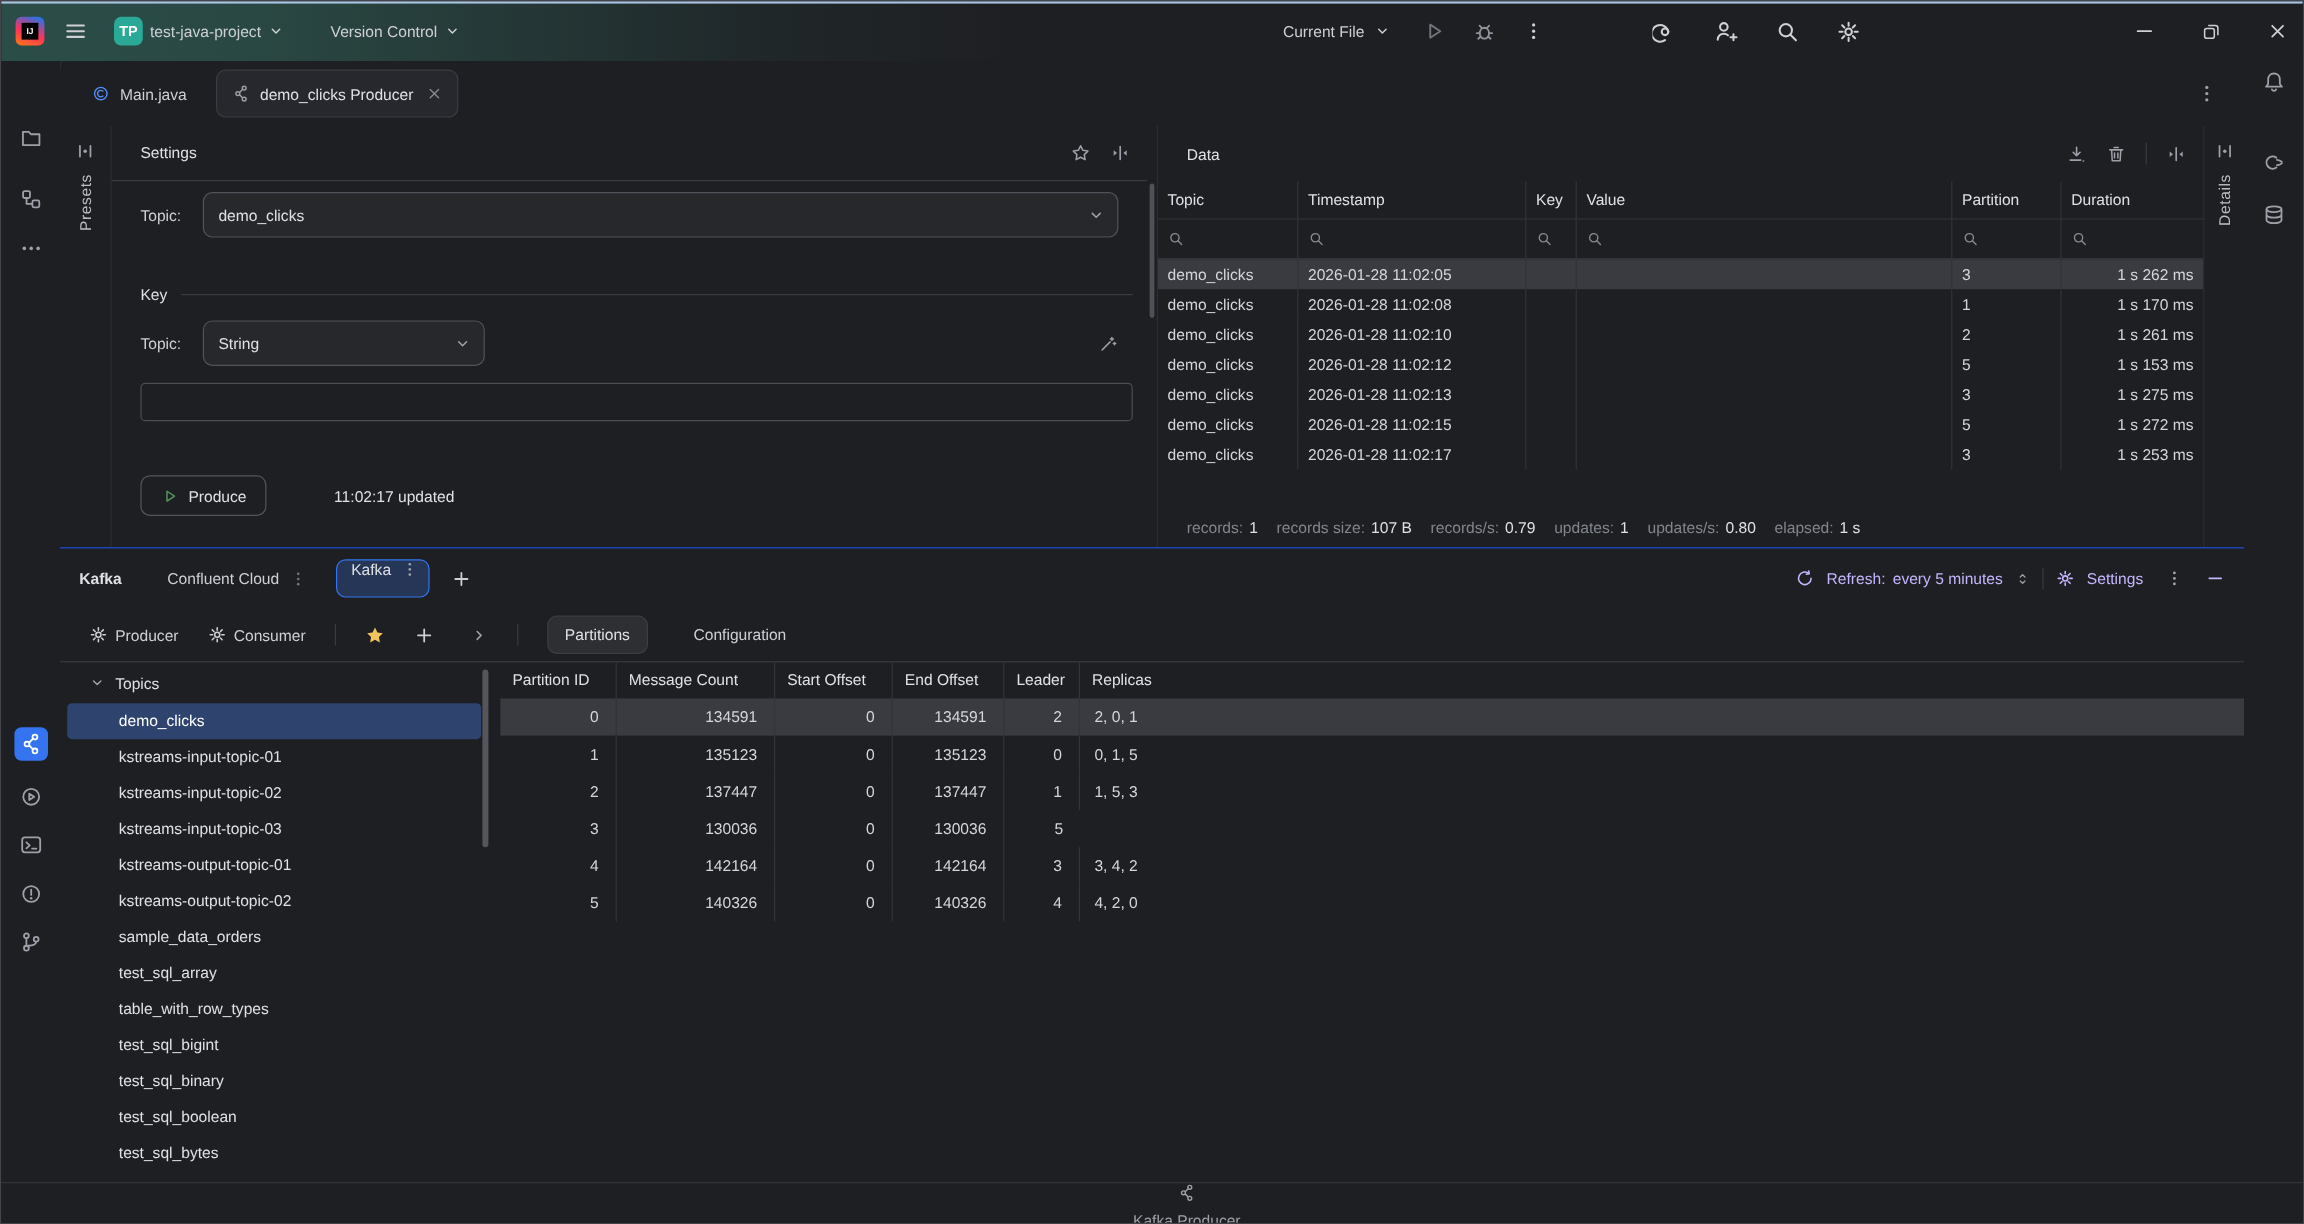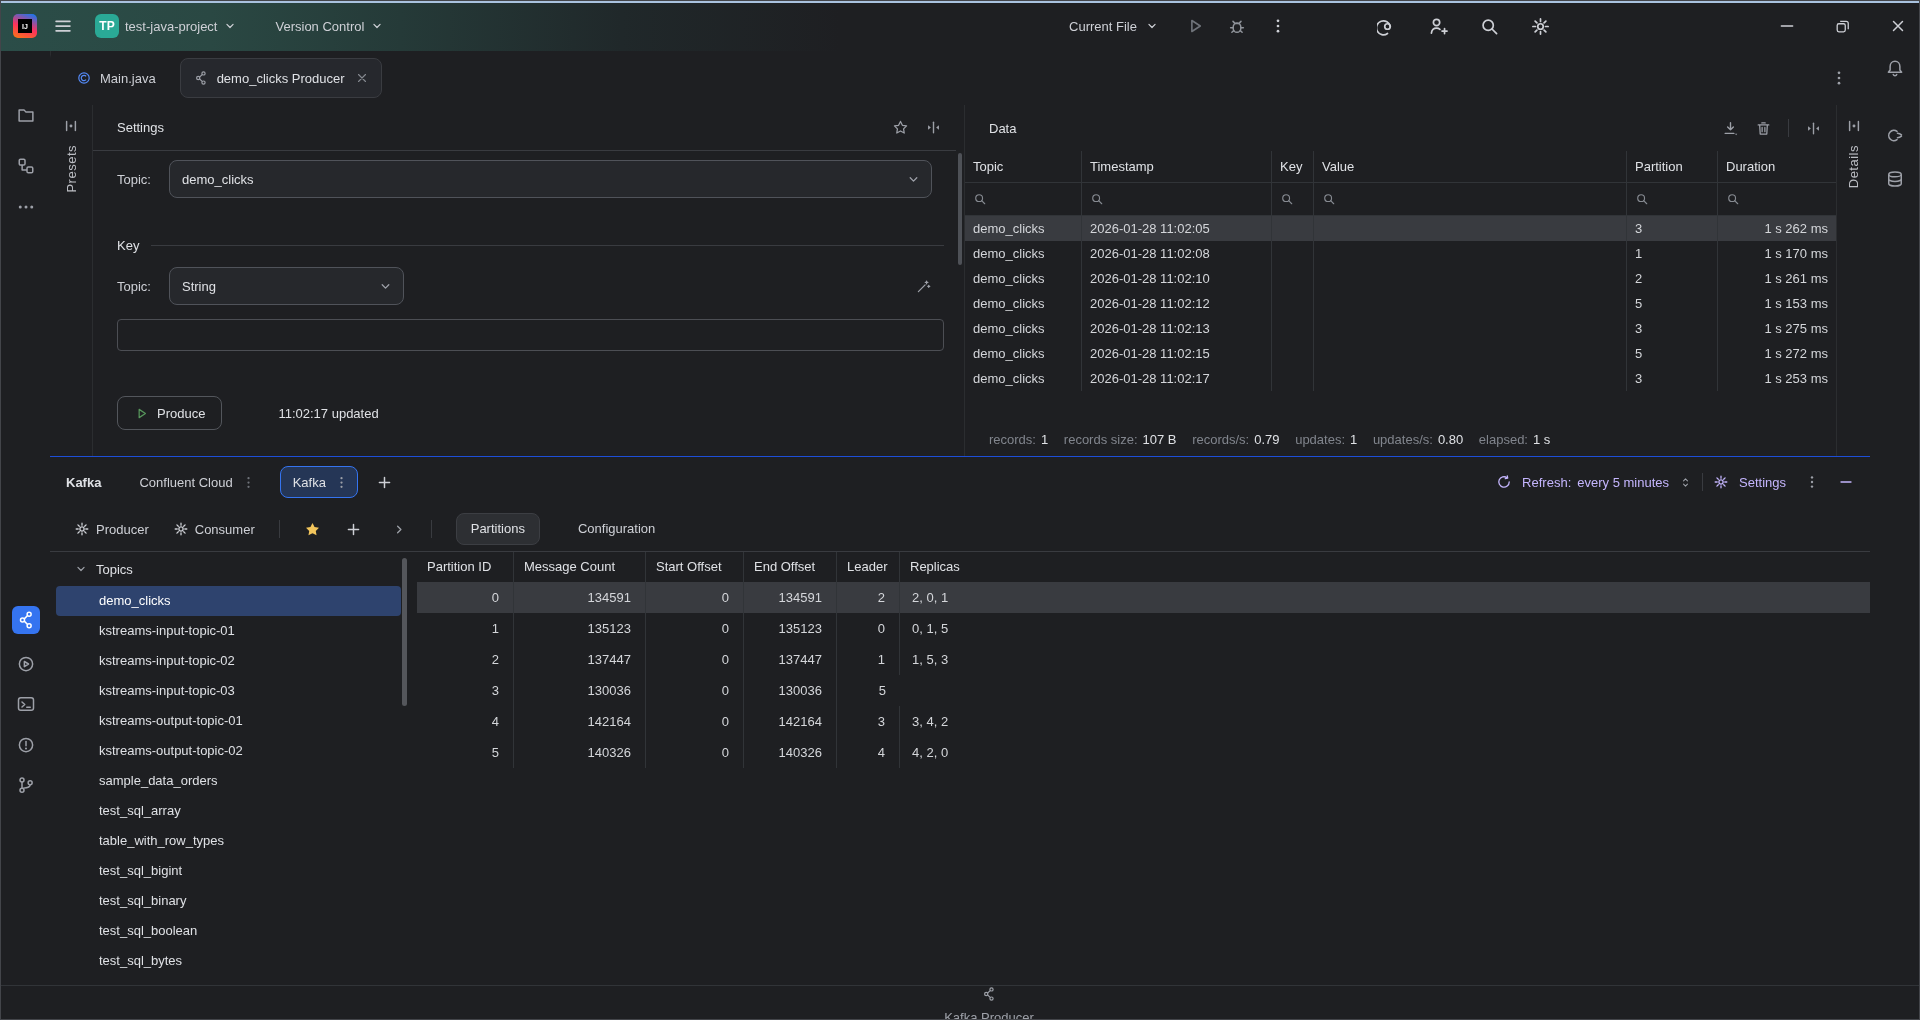--- a/index.html
+++ b/index.html
@@ -80,21 +80,21 @@
   .dp-data>div{line-height:25px;height:25px;color:#d4d6da;}
   .dp-data.sel{background:#393b40;}
   .cell-r{text-align:right;}
   .dp-footer{position:absolute;top:320px;left:24px;right:10px;line-height:30px;white-space:nowrap;}
   .dp-footer .lab{color:#81858d;margin-right:5px;}
   .dp-footer .val{color:#dfe1e5;margin-right:12px;}
   
   .toolwin{position:absolute;top:405px;left:0;right:0;bottom:0;border-top:1px solid #1d4ed8;}
   .tw-header{height:50px;display:flex;align-items:center;padding:0 16px;box-sizing:border-box;gap:12px;}
   .tw-title{font-weight:bold;color:#dfe1e5;margin-right:22px;}
-  .conn-tab{display:flex;align-items:center;gap:8px;color:#ced0d6;padding:0 4px;}
+  .conn-tab{display:flex;align-items:flex-start;gap:8px;color:#ced0d6;padding:0 4px;}
   .conn-tab .ic{color:#6f737a;}
   .conn-tab.selected{border:1px solid #3574f0;background:#253656;border-radius:8px;height:30px;
     padding:0 8px 0 12px;color:#dfe1e5;margin-left:8px;}
   .tw-right{margin-left:auto;display:flex;align-items:center;gap:10px;color:#c4b5fd;}
   .tw-toolbar{height:45px;border-bottom:1px solid #393b40;display:flex;align-items:center;
     padding-left:24px;gap:24px;box-sizing:border-box;}
   .tb-item{display:flex;align-items:center;gap:6px;color:#ced0d6;}
   .view-tab{color:#ced0d6;padding:0 14px;height:30px;line-height:30px;border-radius:8px;}
   .view-tab.selected{background:#2d2f33;border:1px solid #3c3e43;color:#dfe1e5;}
   .tw-body{position:absolute;top:95px;left:0;right:0;bottom:0;}

